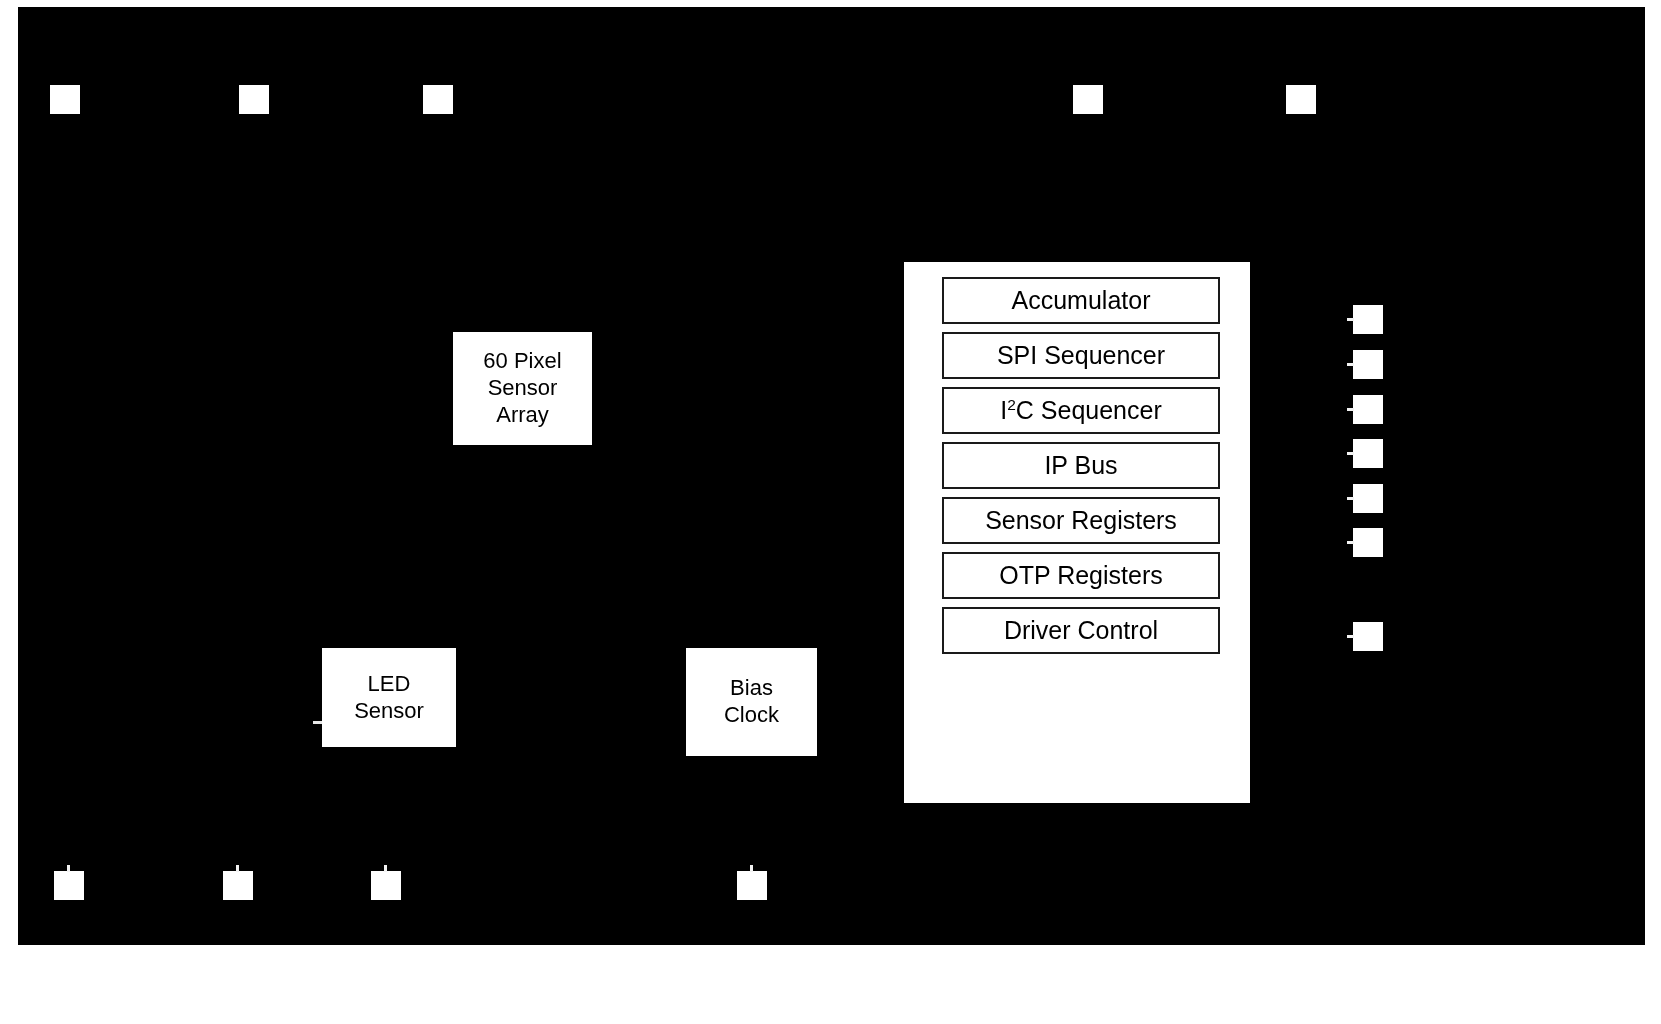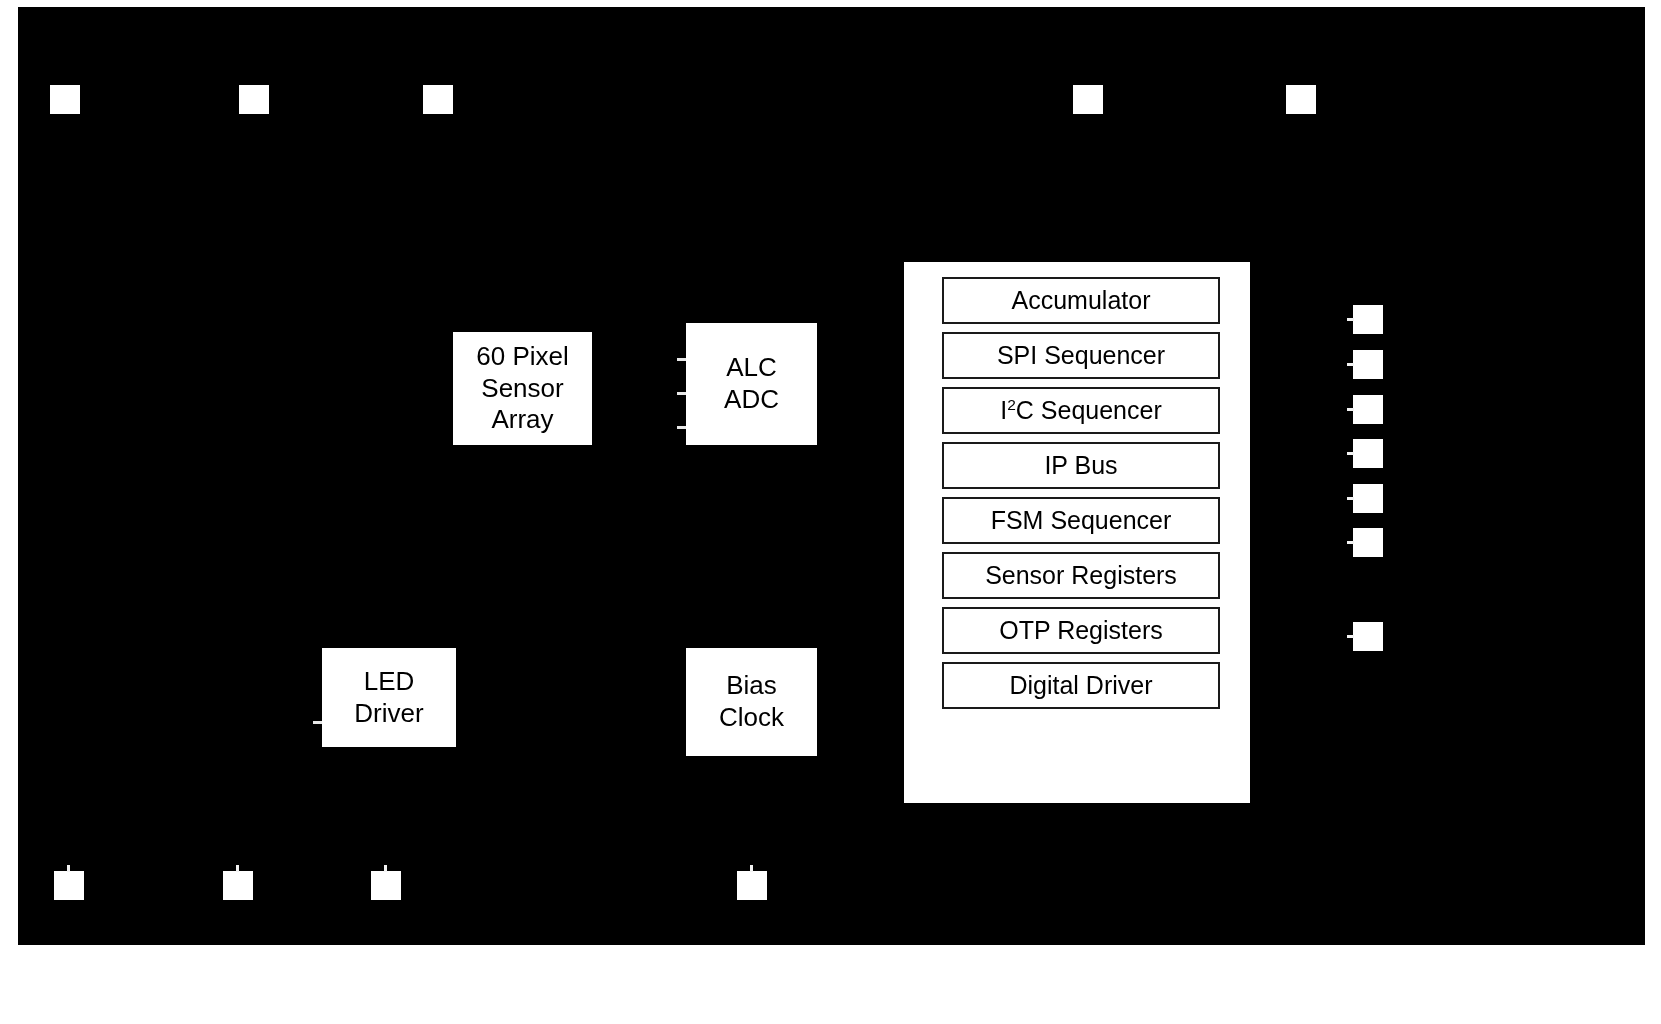--- a/index.html
+++ b/index.html
@@ -34,21 +34,21 @@
   
   .block {
     position: absolute;
     background: #ffffff;
     color: #000000;
     display: flex;
     align-items: center;
     justify-content: center;
     text-align: center;
     line-height: 1.22;
-    font-size: 26px;
+    font-size: 22px;
     box-sizing: border-box;
   }
   .block .block-label {
     display: block;
     white-space: pre-line;
   }
 
   
   .digital-container {
     position: absolute;
@@ -152,31 +152,24 @@
 
     <div class="pad" style="left:719px; top:864px; width:30px; height:29px;"></div>
     <div class="stub" style="left:732px; top:858px; width:3px; height:7px;"></div>
 
     <div class="block" style="left:435px; top:325px; width:139px; height:113px;">
       <span class="block-label">60 Pixel
 Sensor
 Array</span>
     </div>
 
-    <div class="block" style="left:668px; top:316px; width:131px; height:122px;">
-      <span class="block-label">ALC
-ADC</span>
-      <span class="edge-stub" style="left:-9px; top:35px;"></span>
-      <span class="edge-stub" style="left:-9px; top:69px;"></span>
-      <span class="edge-stub" style="left:-9px; top:103px;"></span>
-    </div>
 
     <div class="block" style="left:304px; top:641px; width:134px; height:99px;">
       <span class="block-label">LED
-Driver</span>
+Sensor</span>
       <span class="edge-stub" style="left:-9px; top:73px;"></span>
     </div>
 
     <div class="block" style="left:668px; top:641px; width:131px; height:108px;">
       <span class="block-label">Bias
 Clock</span>
     </div>
 
     <div class="digital-container" style="left:886px; top:255px;">
       <div class="digital-list">
@@ -190,33 +183,30 @@
         </div>
 
         <div class="digital-item">
           <span><span>I</span><sup>2</sup><span>C Sequencer</span></span>
         </div>
 
         <div class="digital-item">
           <span>IP Bus</span>
         </div>
 
-        <div class="digital-item">
-          <span>FSM Sequencer</span>
-        </div>
 
         <div class="digital-item">
           <span>Sensor Registers</span>
         </div>
 
         <div class="digital-item">
           <span>OTP Registers</span>
         </div>
 
         <div class="digital-item">
-          <span>Digital Driver</span>
+          <span>Driver Control</span>
         </div>
 
       </div>
     </div>
 
   </div>
 </div>
 
 </body></html>

